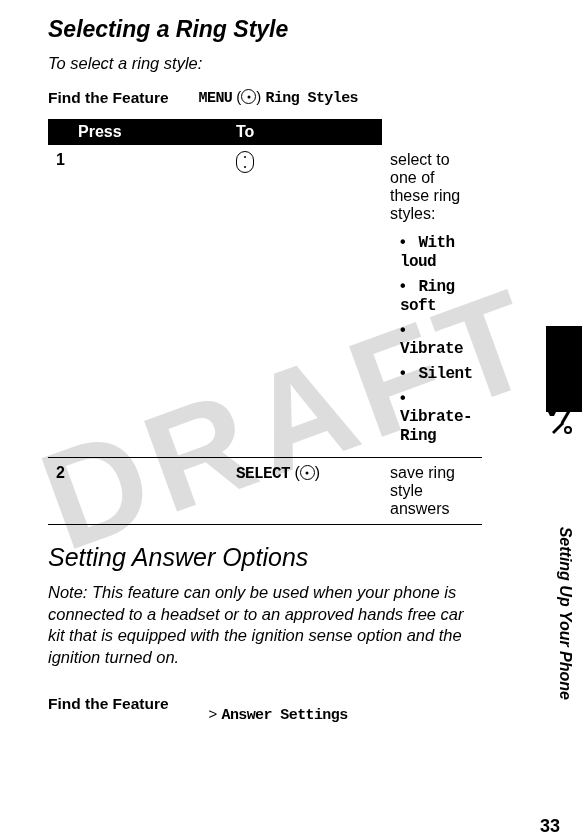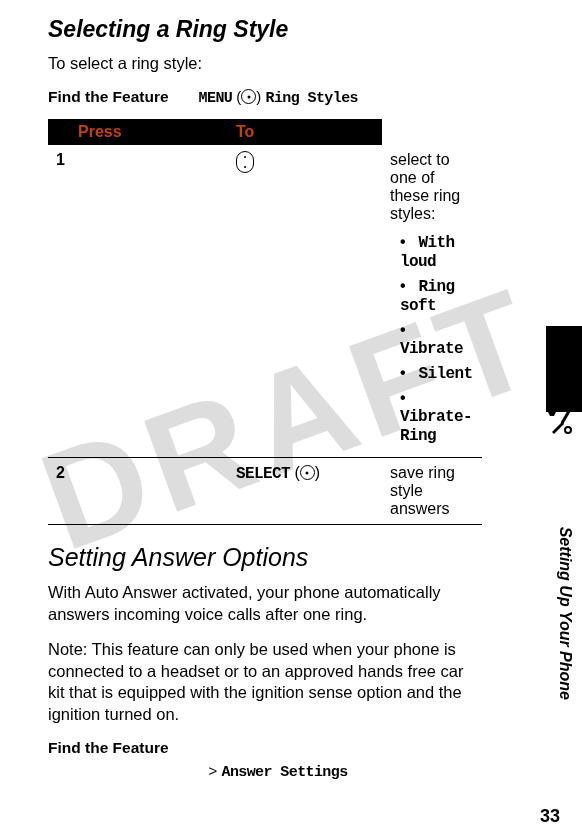--- a/index.html
+++ b/index.html
@@ -43,26 +43,27 @@
     .section-main {
       font-size: 25px;
       font-weight: 400;
       font-style: italic;
       margin: 18px 0 10px 0;
     }
     .body-text {
       font-size: 16.5px;
       margin-bottom: 14px;
       line-height: 1.3;
+      font-style: italic;
     }
     .find-feature-row {
       display: flex;
       margin: 6px 0 12px 0;
       gap: 30px;
-      align-items: flex-start;
+      align-items: center;
     }
     .find-feature-label {
       font-weight: bold;
       font-size: 15.5px;
       white-space: nowrap;
     }
     .find-feature-value {
       font-size: 15px;
     }
     .mono {
@@ -121,21 +122,21 @@
       left: 50%;
       transform: translateX(-50%);
     }
     table.steps {
       width: 100%;
       border-collapse: collapse;
       margin-bottom: 6px;
     }
     table.steps thead tr {
       background: black;
-      color: #c2410c;
+      color: #ffffff;
     }
     table.steps th {
       text-align: left;
       padding: 4px 8px;
       font-size: 16px;
       font-weight: bold;
     }
     table.steps th:first-child {
       padding-left: 30px;
       width: 180px;
@@ -187,21 +188,21 @@
       transform: rotate(90deg);
       transform-origin: right top;
       font-style: italic;
       font-weight: bold;
       font-size: 16px;
       white-space: nowrap;
     }
     .page-number {
       position: absolute;
       right: 22px;
-      bottom: 10px;
+      bottom: 0;
       font-weight: bold;
       font-size: 18px;
     }
     .note-label {
       font-weight: normal;
     }
     .feature-path {
       line-height: 1.4;
     }
     .feature-path .indent1 {
@@ -275,21 +276,20 @@
         </td>
         <td>save ring style answers</td>
       </tr>
     </tbody>
   </table>
 
   <div class="section-main">Setting Answer Options</div>
 
 
 
-  <p class="body-text">With Auto Answer activated, your phone automatically answers incoming voice calls after one ring.</p>
 
   <p class="body-text"><span class="note-label">Note:</span><span> This feature can only be used when your phone is connected to a headset or to an approved hands free car kit that is equipped with the ignition sense option and the ignition turned on.</span></p>
 
   <div class="find-feature-row">
     <span class="find-feature-label">Find the Feature</span>
     <span class="find-feature-value feature-path">
       <br>
       <span class="indent1">&gt; <span class="mono">Answer Settings</span></span><br>
       
     </span>

